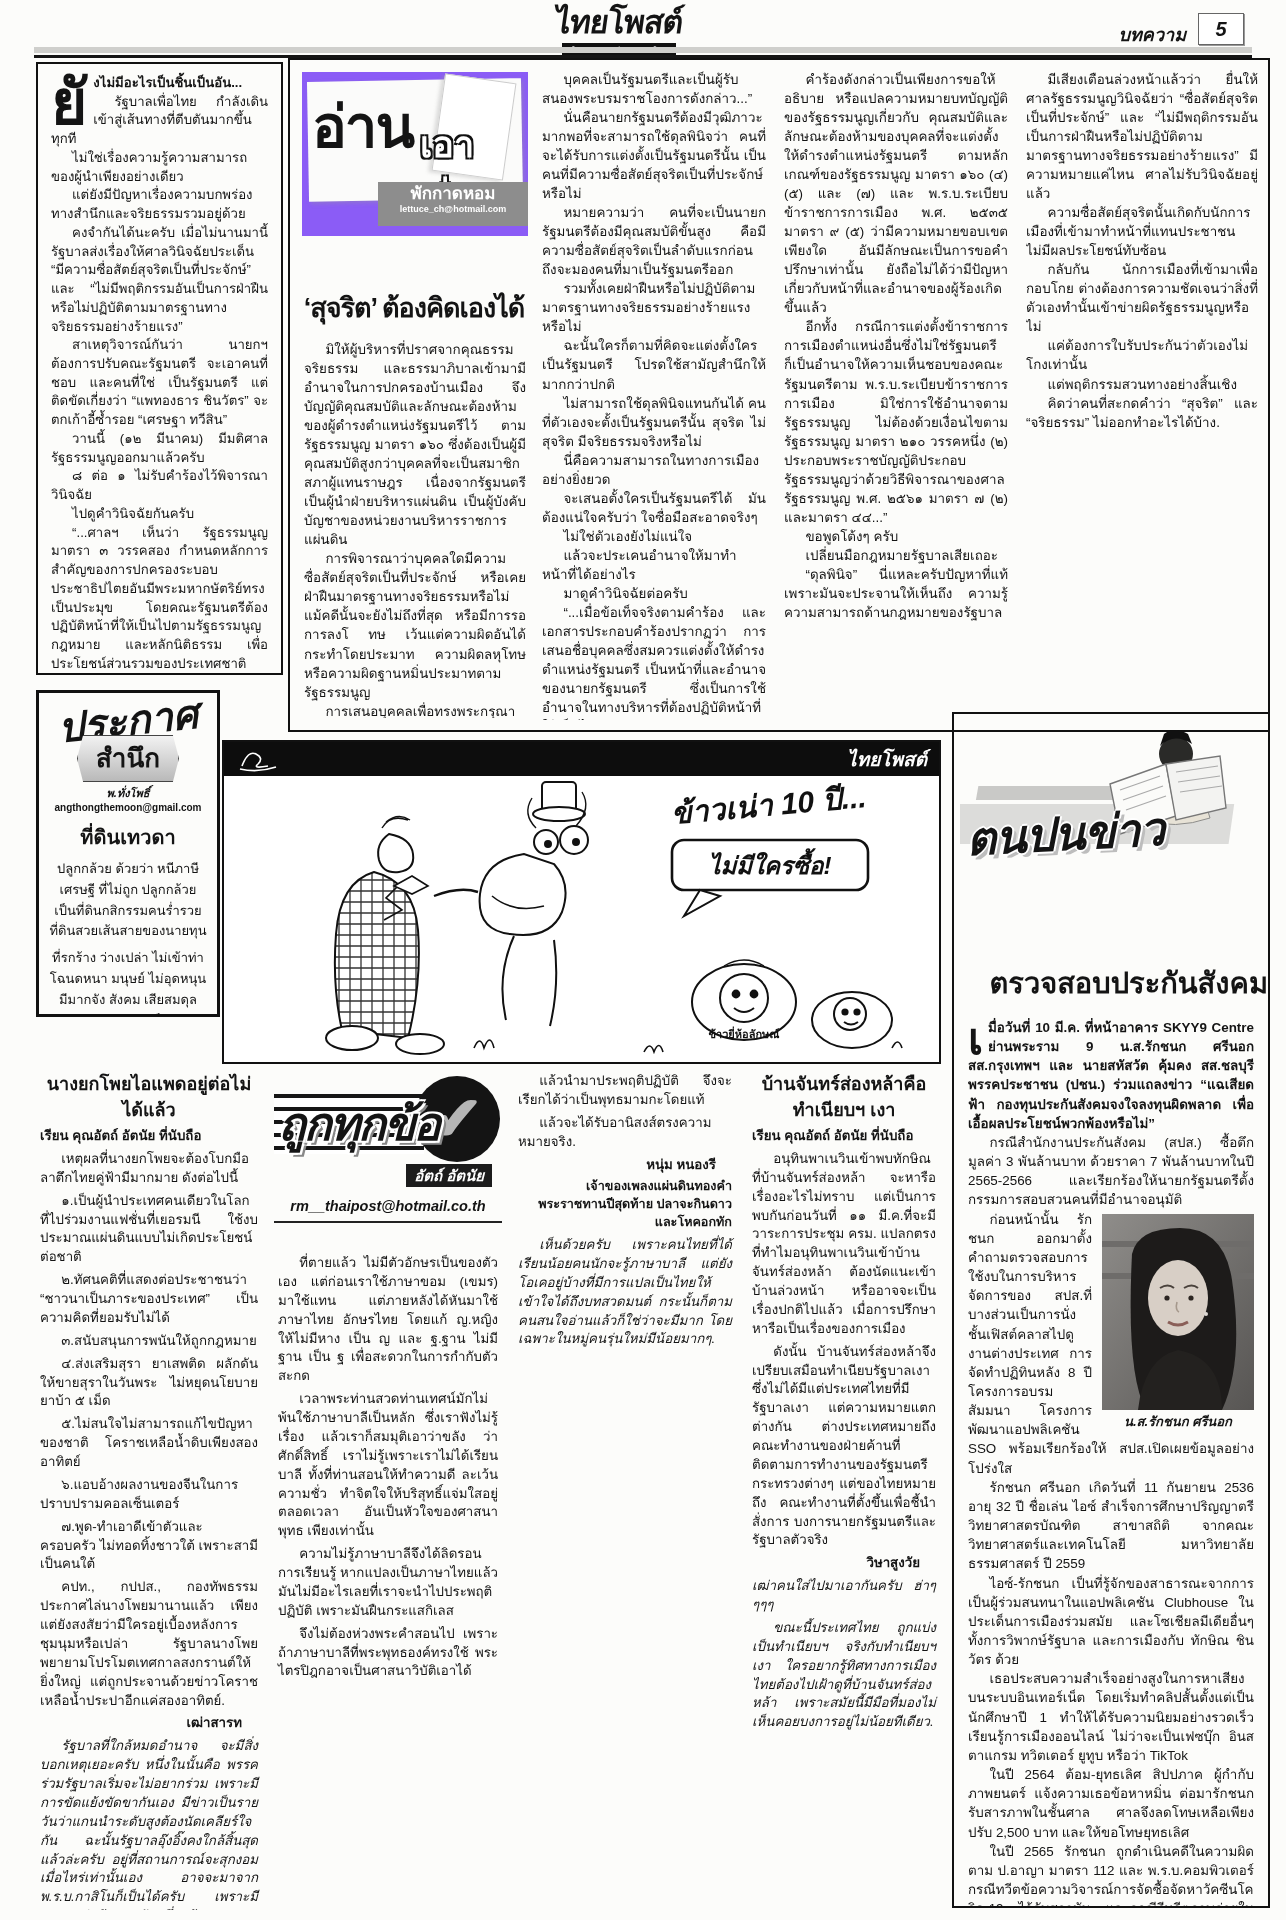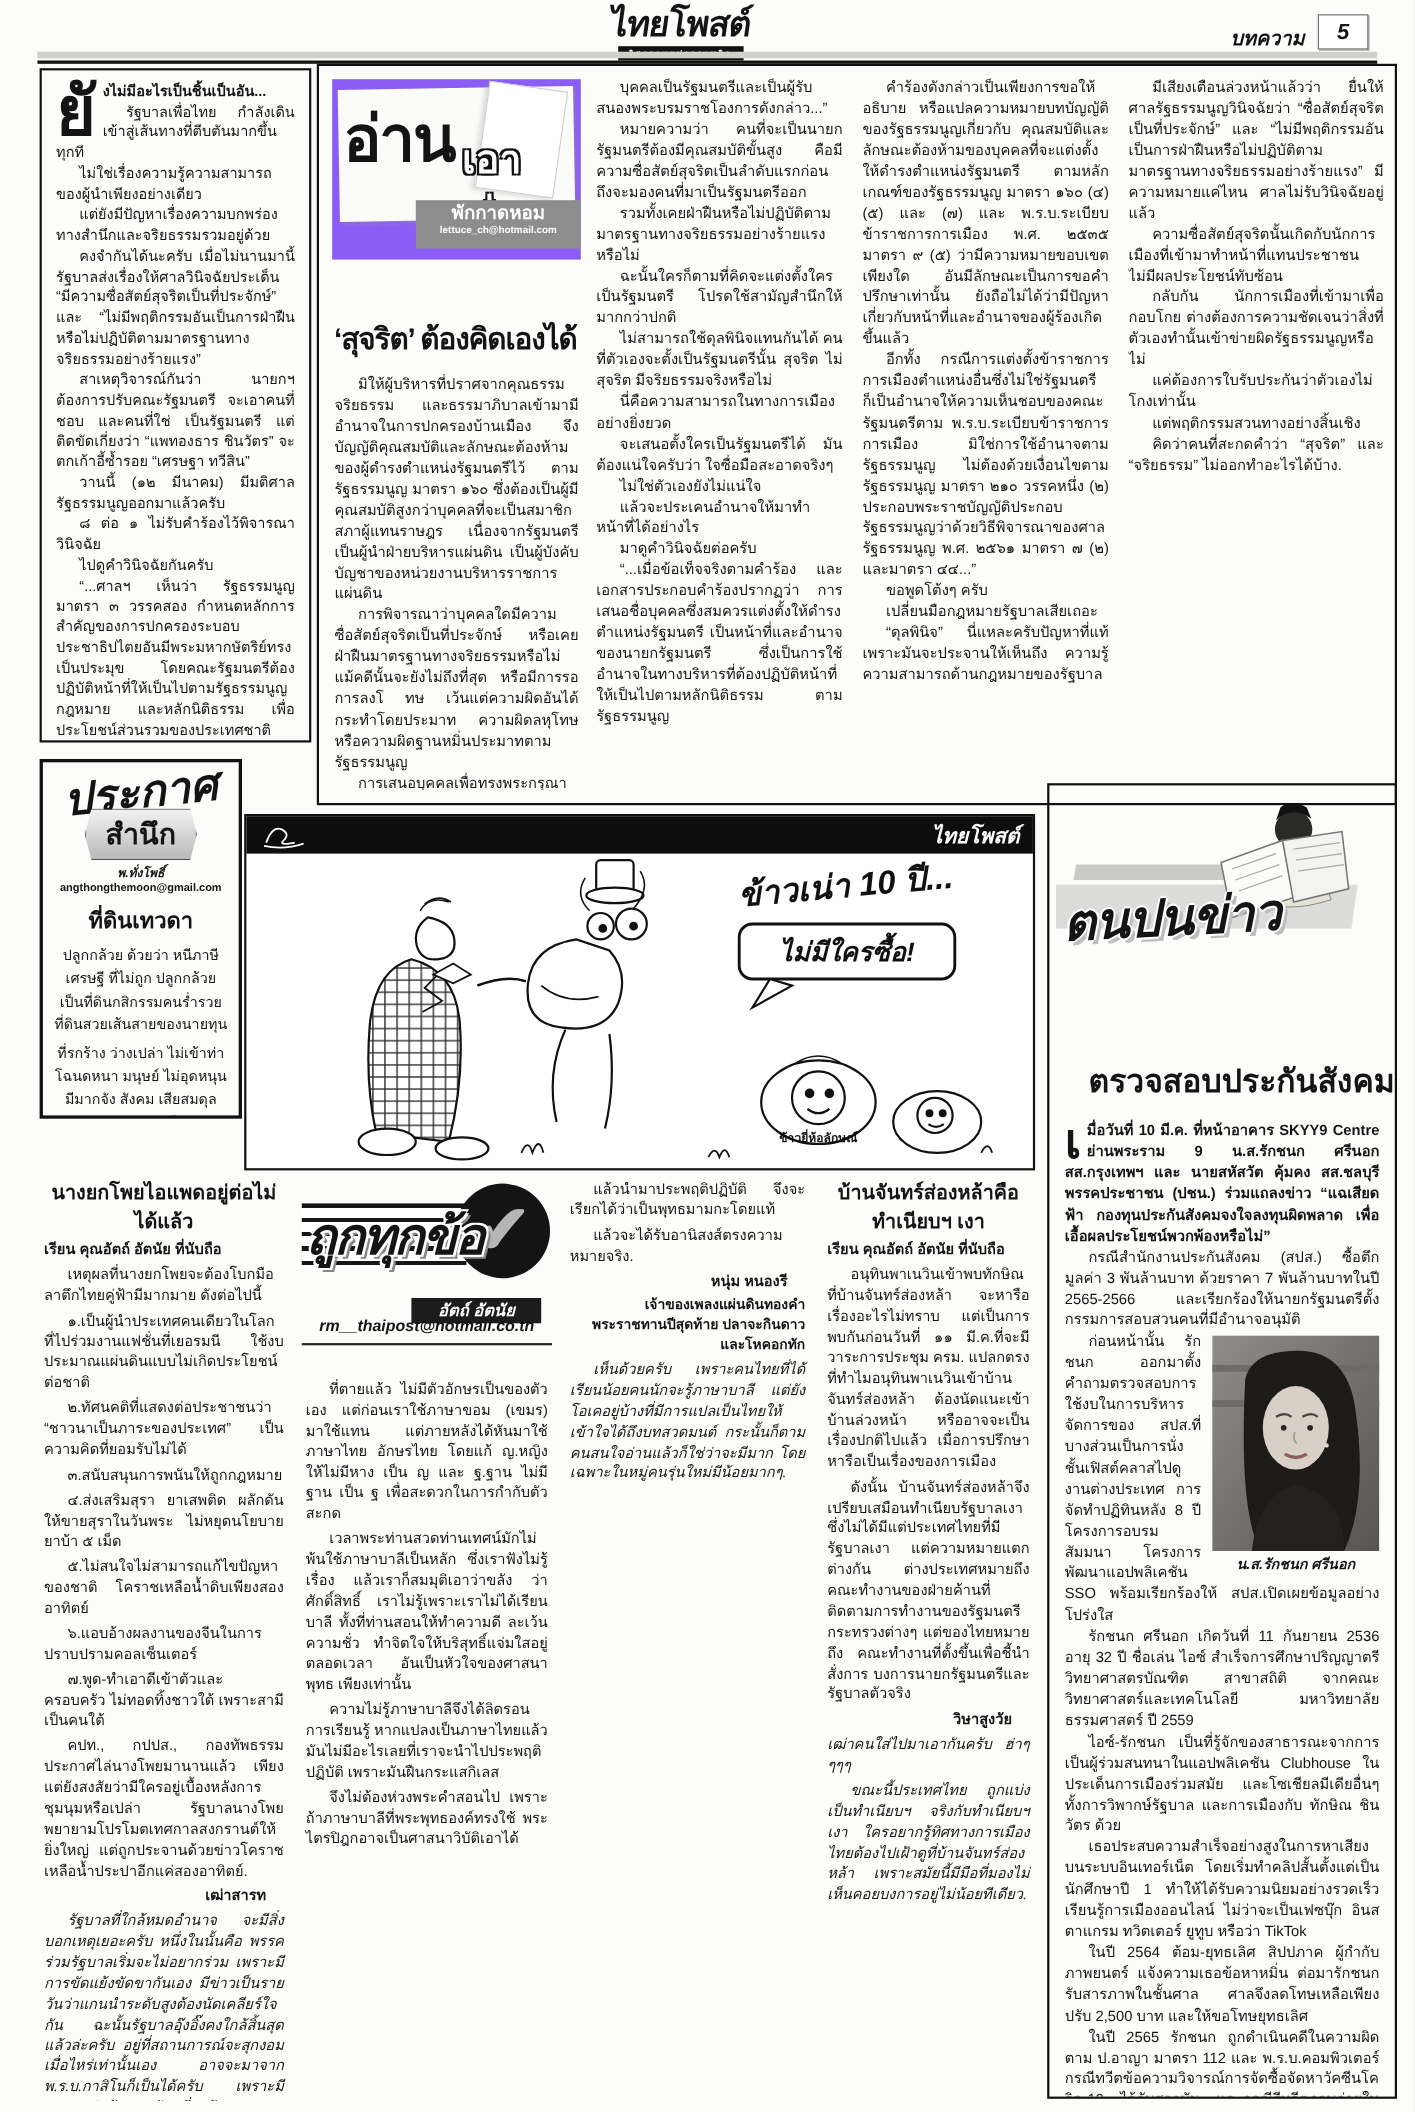--- a/index.html
+++ b/index.html
@@ -88,22 +88,22 @@
   
   .ttk{position:relative;height:180px;margin-bottom:6px;overflow:hidden;}
   .ttk-speed{position:absolute;left:0;top:26px;width:150px;height:60px;
              background:repeating-linear-gradient(180deg,#161616 0 4px,#fff 4px 13px);}
   .ttk-title{position:absolute;left:4px;top:24px;font-size:46px;font-weight:900;font-style:italic;
              letter-spacing:-2px;
              text-shadow:2px 2px 0 #fff,-2px -2px 0 #fff,-2px 2px 0 #fff,2px -2px 0 #fff,4px 4px 0 #888;}
   .ttk-check{position:absolute;right:2px;top:8px;width:86px;height:86px;border-radius:50%;
              background:#141414;display:flex;align-items:center;justify-content:center;
              color:#b5b5b5;font-size:62px;font-weight:900;}
-  .ttk-sub{position:absolute;right:10px;top:112px;background:#1c1c1c;color:#fff;font-size:15px;
-           font-weight:900;font-style:italic;padding:1px 24px;}
+  .ttk-sub{position:absolute;right:10px;top:96px;background:#1c1c1c;color:#fff;font-size:15px;
+           font-weight:900;font-style:italic;padding:1px 8px;}
   .ttk-email{position:absolute;left:0;right:0;top:128px;text-align:center;font-size:14.5px;
              font-weight:bold;font-style:italic;border-bottom:2px solid #222;padding-bottom:4px;}
   svg{display:block;}
 </style>
 </head>
 <body>
 
 <div id="page">
 
   <div class="masthead">
@@ -163,20 +163,21 @@
       </div>
     </div>
     <div class="suj-headline">‘สุจริต’ ต้องคิดเองได้</div>
     <div class="coltext" style="left:14px;top:280px;width:222px;height:378px;">
         <p>มิให้ผู้บริหารที่ปราศจากคุณธรรม จริยธรรม และธรรมาภิบาลเข้ามามีอำนาจในการปกครองบ้านเมือง จึงบัญญัติคุณสมบัติและลักษณะต้องห้ามของผู้ดำรงตำแหน่งรัฐมนตรีไว้ ตามรัฐธรรมนูญ มาตรา ๑๖๐ ซึ่งต้องเป็นผู้มีคุณสมบัติสูงกว่าบุคคลที่จะเป็นสมาชิกสภาผู้แทนราษฎร เนื่องจากรัฐมนตรีเป็นผู้นำฝ่ายบริหารแผ่นดิน เป็นผู้บังคับบัญชาของหน่วยงานบริหารราชการแผ่นดิน</p>
         <p>การพิจารณาว่าบุคคลใดมีความซื่อสัตย์สุจริตเป็นที่ประจักษ์ หรือเคยฝ่าฝืนมาตรฐานทางจริยธรรมหรือไม่ แม้คดีนั้นจะยังไม่ถึงที่สุด หรือมีการรอการลงโ ทษ เว้นแต่ความผิดอันได้กระทำโดยประมาท ความผิดลหุโทษ หรือความผิดฐานหมิ่นประมาทตามรัฐธรรมนูญ</p>
         <p>การเสนอบุคคลเพื่อทรงพระกรุณาโปรดเกล้าฯ แต่งตั้งเป็นรัฐมนตรีเป็นดุลพินิจของนายกรัฐมนตรีจะต้องพิจารณาคุณสมบัติดังกล่าว และเป็นผู้รับผิดชอบในการนำความกราบบังคมทูลเพื่อทรงพระกรุณาโปรดเกล้าฯ แต่งตั้ง</p>
       </div>
     <div class="coltext" style="left:252px;top:10px;width:224px;height:650px;">
         <p>บุคคลเป็นรัฐมนตรีและเป็นผู้รับสนองพระบรมราชโองการดังกล่าว...”</p>
+        <p>นั่นคือนายกรัฐมนตรีต้องมีวุฒิภาวะมากพอที่จะสามารถใช้ดุลพินิจว่า คนที่จะได้รับการแต่งตั้งเป็นรัฐมนตรีนั้น เป็นคนที่มีความซื่อสัตย์สุจริตเป็นที่ประจักษ์หรือไม่</p>
         <p>หมายความว่า คนที่จะเป็นนายกรัฐมนตรีต้องมีคุณสมบัติขั้นสูง คือมีความซื่อสัตย์สุจริตเป็นลำดับแรกก่อน ถึงจะมองคนที่มาเป็นรัฐมนตรีออก</p>
         <p>รวมทั้งเคยฝ่าฝืนหรือไม่ปฏิบัติตามมาตรฐานทางจริยธรรมอย่างร้ายแรงหรือไม่</p>
         <p>ฉะนั้นใครก็ตามที่คิดจะแต่งตั้งใครเป็นรัฐมนตรี โปรดใช้สามัญสำนึกให้มากกว่าปกติ</p>
         <p>ไม่สามารถใช้ดุลพินิจแทนกันได้ คนที่ตัวเองจะตั้งเป็นรัฐมนตรีนั้น สุจริต ไม่สุจริต มีจริยธรรมจริงหรือไม่</p>
         <p>นี่คือความสามารถในทางการเมืองอย่างยิ่งยวด</p>
         <p>จะเสนอตั้งใครเป็นรัฐมนตรีได้ มันต้องแน่ใจครับว่า ใจซื่อมือสะอาดจริงๆ</p>
         <p>ไม่ใช่ตัวเองยังไม่แน่ใจ</p>
         <p>แล้วจะประเคนอำนาจให้มาทำหน้าที่ได้อย่างไร</p>
         <p>มาดูคำวินิจฉัยต่อครับ</p>
         <p>“...เมื่อข้อเท็จจริงตามคำร้อง และเอกสารประกอบคำร้องปรากฏว่า การเสนอชื่อบุคคลซึ่งสมควรแต่งตั้งให้ดำรงตำแหน่งรัฐมนตรี เป็นหน้าที่และอำนาจของนายกรัฐมนตรี ซึ่งเป็นการใช้อำนาจในทางบริหารที่ต้องปฏิบัติหน้าที่ให้เป็นไปตามหลักนิติธรรม ตามรัฐธรรมนูญ</p>

